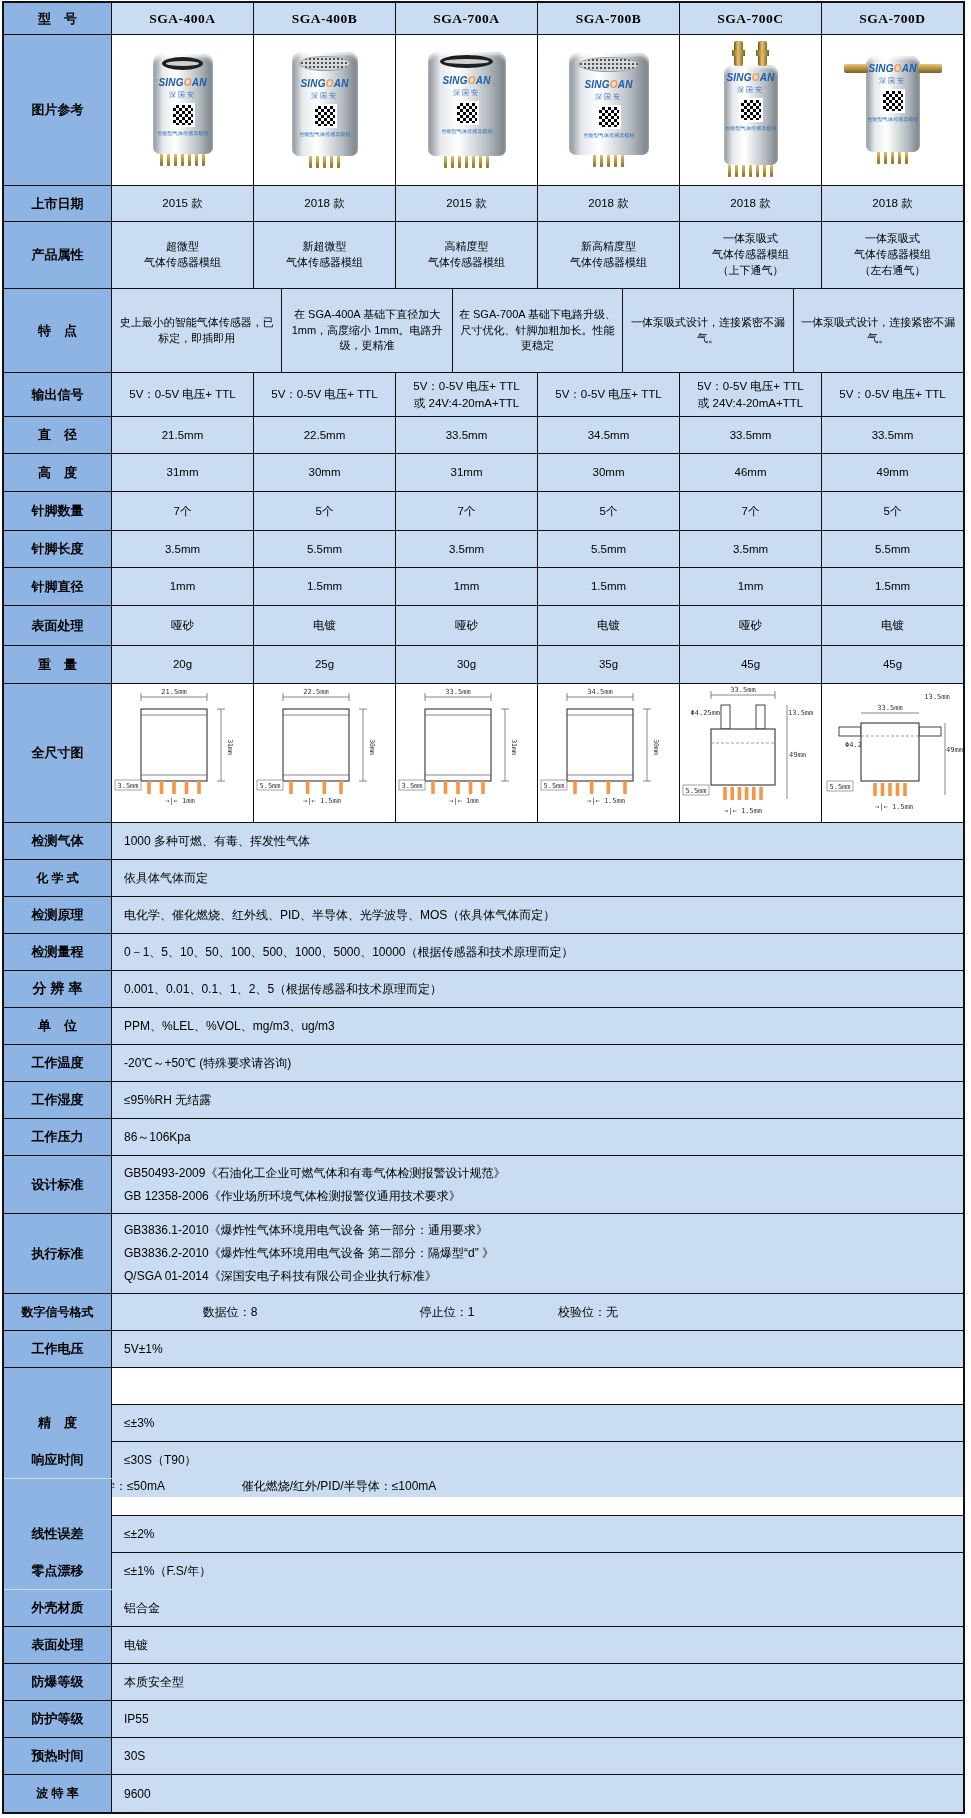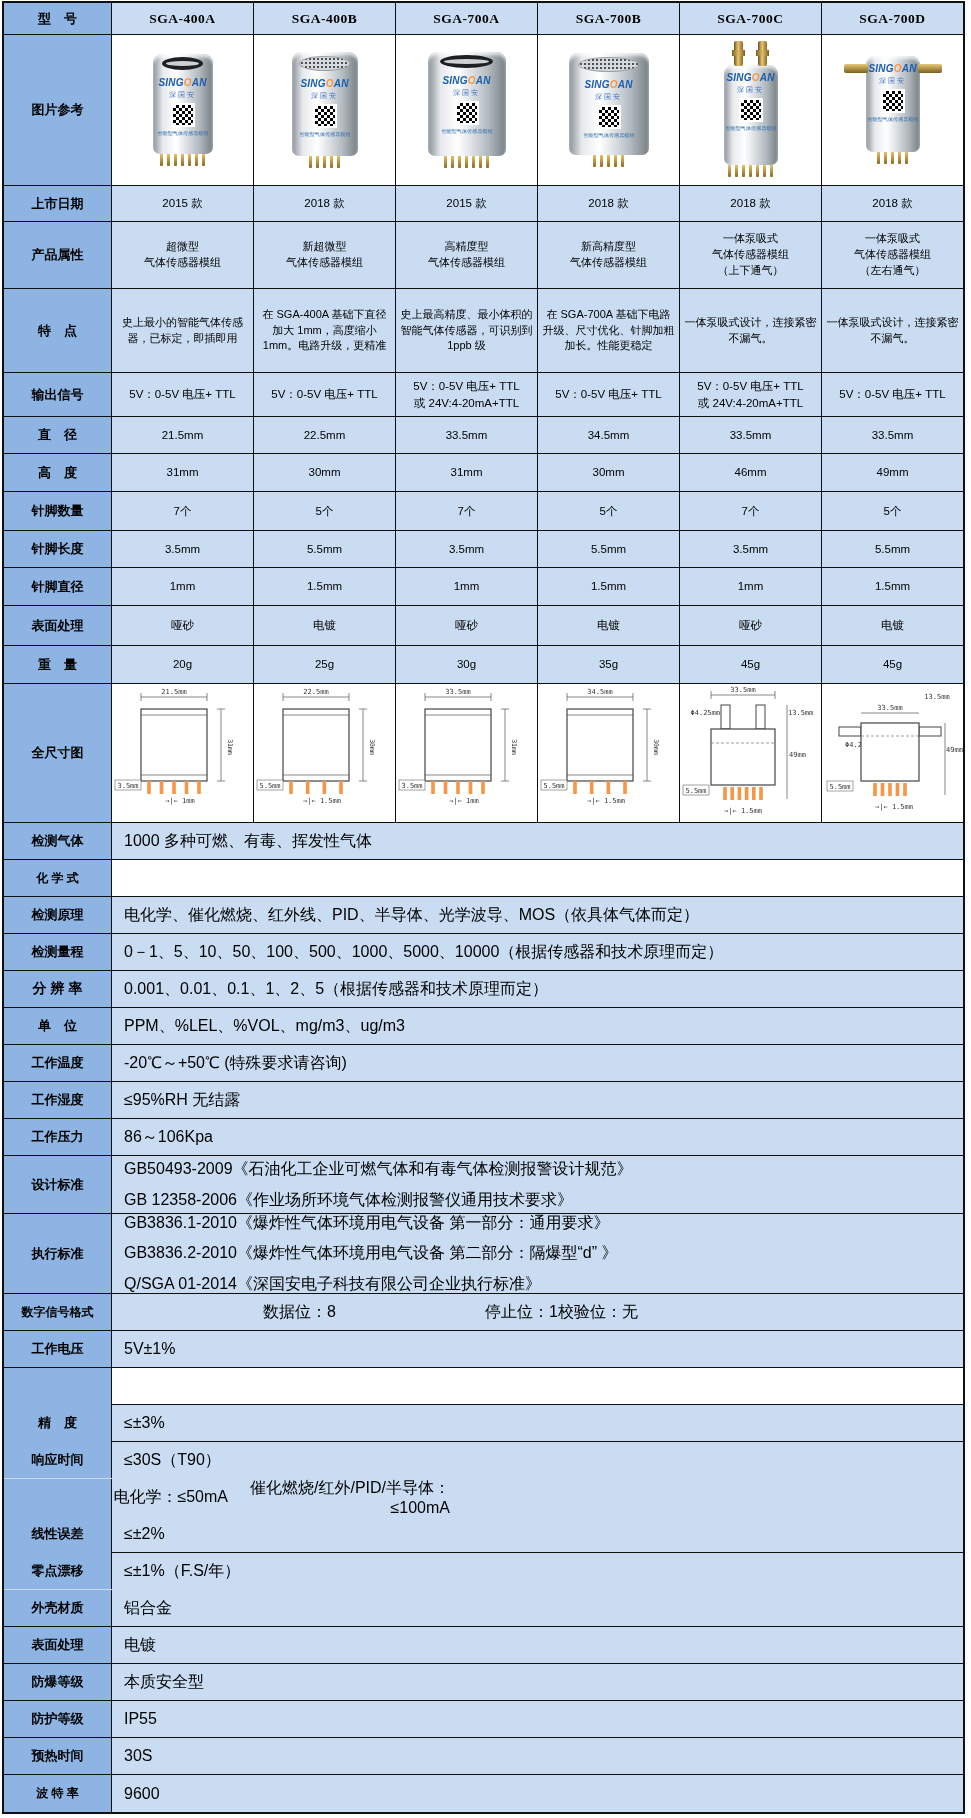--- a/index.html
+++ b/index.html
@@ -10,21 +10,21 @@
   .lbl{flex:0 0 108px;width:108px;background:#8DB4E2;border-right:1px solid #101010;
        display:flex;align-items:center;justify-content:center;text-align:center;
        font-weight:bold;font-size:13px;box-sizing:border-box;padding:1px 2px;}
   .cell{flex:1 1 0;border-right:1px solid #101010;background:#C9DCF1;
         display:flex;align-items:center;justify-content:center;text-align:center;
         font-size:11.5px;line-height:1.45;padding:2px 3px;box-sizing:border-box;white-space:pre-line;}
   .cell:last-child{border-right:none;}
   .model-cell{font-family:"Liberation Serif", serif;font-weight:bold;font-size:13.5px;letter-spacing:.5px;}
   .photo-cell,.diag-cell{background:#ffffff;padding:0;}
   .wide{flex:1 1 0;background:#C9DCF1;display:flex;align-items:center;justify-content:flex-start;
-        text-align:right;font-size:16px;padding:2px 8px 2px 12px;box-sizing:border-box;}
+        text-align:center;font-size:12px;padding:2px 8px 2px 12px;box-sizing:border-box;}
   .wide.lines{flex-direction:column;align-items:flex-start;justify-content:center;}
   .wide .line{line-height:1.9;}
   .wide .part{display:inline-block;}
   .wide .part-0{width:212px;}
   .wide .part-1{width:222px;}
   
   .photo-wrap{display:flex;flex-direction:column;align-items:center;justify-content:center;height:100%;width:100%;}
   .sensor-body{position:relative;border-radius:9px 9px 7px 7px;
      background:linear-gradient(90deg,#878f95 0%,#e6e9ec 16%,#ffffff 38%,#dde1e4 56%,#b0b8be 78%,#777f85 100%);
      box-shadow:inset 0 3px 3px rgba(255,255,255,.7);
@@ -98,21 +98,20 @@
 气体传感器模组
 （上下通气）</div>
       <div class="cell" style="font-size: 11px;">一体泵吸式
 气体传感器模组
 （左右通气）</div>
     </div>
     <div class="row" style="height: 84px;">
       <div class="lbl">特　点</div>
       <div class="cell" style="font-size: 11px;">史上最小的智能气体传感器，已标定，即插即用</div>
       <div class="cell" style="font-size: 11px;">在 SGA-400A 基础下直径加大 1mm，高度缩小 1mm。电路升级，更精准</div>
-      <div class="cell" style="font-size: 11px;">史上最高精度、最小体积的智能气体传感器，可识别到 1ppb 级</div>
       <div class="cell" style="font-size: 11px;">在 SGA-700A 基础下电路升级、尺寸优化、针脚加粗加长。性能更稳定</div>
       <div class="cell" style="font-size: 11px;">一体泵吸式设计，连接紧密不漏气。</div>
       <div class="cell" style="font-size: 11px;">一体泵吸式设计，连接紧密不漏气。</div>
     </div>
     <div class="row" style="height: 44px;">
       <div class="lbl">输出信号</div>
       <div class="cell">5V：0-5V 电压+ TTL</div>
       <div class="cell">5V：0-5V 电压+ TTL</div>
       <div class="cell">5V：0-5V 电压+ TTL
 或 24V:4-20mA+TTL</div>
@@ -312,20 +311,21 @@
           <text x="17" y="103.5" font-size="7" fill="#333" text-anchor="middle">5.5mm</text>
           <text x="71" y="124" font-size="7" fill="#333" text-anchor="middle">→|← 1.5mm</text>
         </svg></div>
     </div>
     <div class="row" style="height: 37px;">
       <div class="lbl">检测气体</div>
       <div class="wide">1000 多种可燃、有毒、挥发性气体</div>
     </div>
     <div class="row" style="height: 37px;">
       <div class="lbl" style="font-size: 12px;">化 学 式</div>
+      <div class="wide">依具体气体而定</div>
     </div>
     <div class="row" style="height: 37px;">
       <div class="lbl">检测原理</div>
       <div class="wide">电化学、催化燃烧、红外线、PID、半导体、光学波导、MOS（依具体气体而定）</div>
     </div>
     <div class="row" style="height: 37px;">
       <div class="lbl">检测量程</div>
       <div class="wide">0－1、5、10、50、100、500、1000、5000、10000（根据传感器和技术原理而定）</div>
     </div>
     <div class="row" style="height: 37px;">

